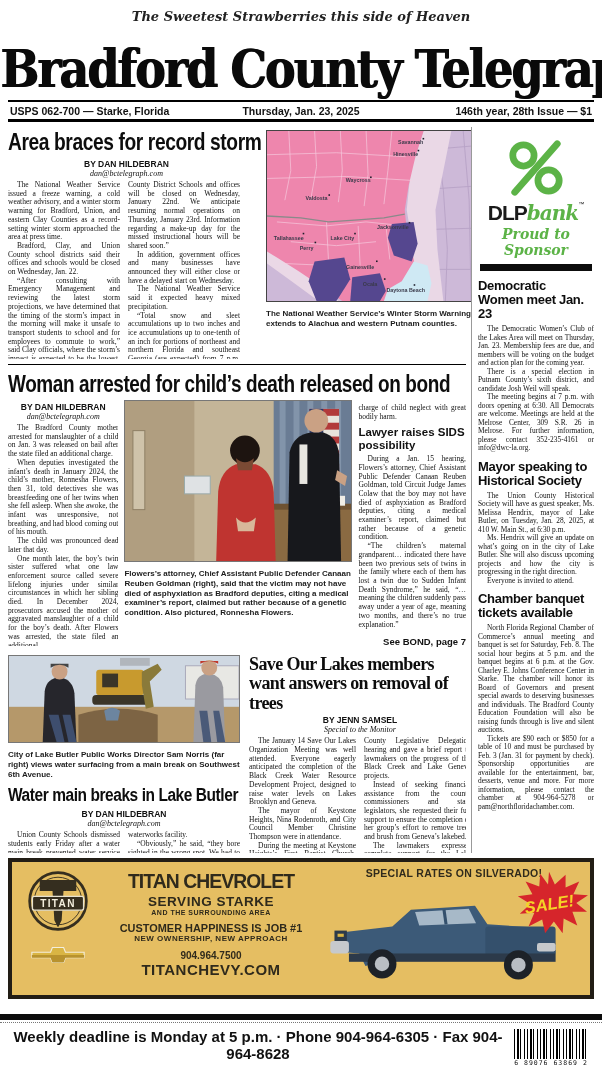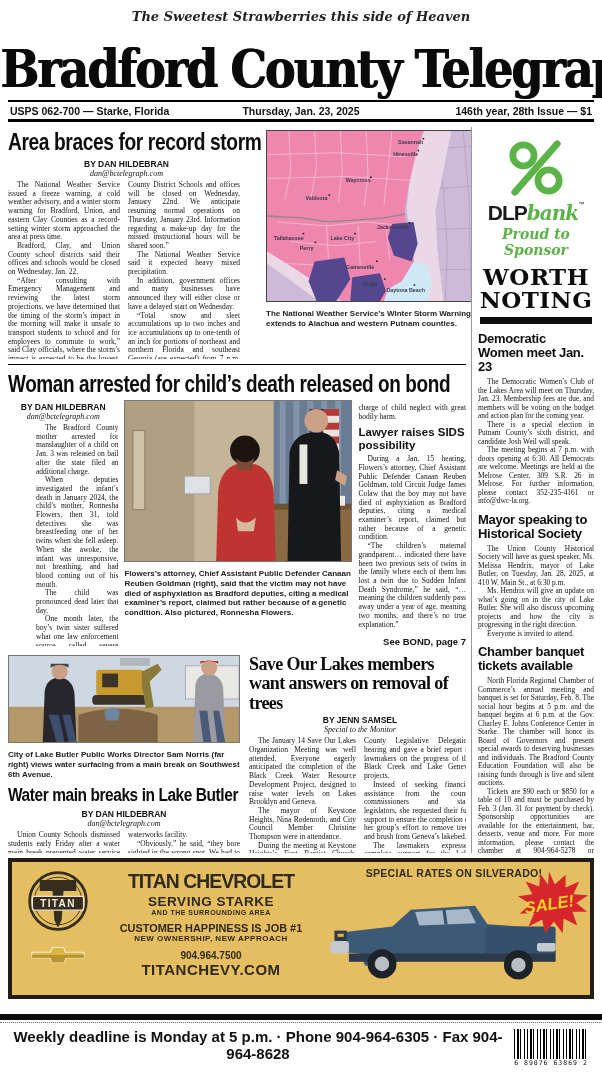--- a/index.html
+++ b/index.html
@@ -38,21 +38,21 @@
   .storm-cols { display:flex; gap:8px; margin-top:2px; }
   .storm-cols .body-col { width:112px; height:178px; }
   .storm-right { width:221px; margin-left:5px; padding-top:3px;padding-left:16px; }
   .mapbox { width:221px; height:172px; border:1px solid #444; background:#cdb9d8; }
   .rule { border-top:1.5px solid #000; margin:5px 0 4px 0; }
 
   
   .bond-h { font-size:24px; transform:scaleX(0.79); height:30px; line-height:30px; }
   .bond-row { display:flex; gap:6px; margin-top:1px; height:252px; overflow:hidden; }
   .bond-c1 { width:113px; }
-  .bond-c1 .body-col { height:222px;margin-left:28px; }
+  .bond-c1 .body-col { height:222px; }
   .bond-mid { width:228px; }
   .bond-photo { width:228px; height:162px; border:1px solid #777; }
   .bond-c3 { width:110px; padding-top:4px; }
   .bond-c3 .body-col { height:auto; }
 
   
   .bottom { display:flex; gap:9px; margin-top:3px; height:253px; overflow:hidden; }
   .water { width:232px; }
   .water-photo { width:232px; height:88px; border:1px solid #777; }
   .water-h { font-size:18px; transform:scaleX(0.86); height:24px; line-height:24px; margin-top:4px; }
@@ -129,22 +129,22 @@
           <div class="byline">BY DAN HILDEBRAN</div>
           <div class="byline-sub">dan@bctelegraph.com</div>
           <div class="storm-cols">
             <div class="body-col">
                 <p>The National Weather Service issued a freeze warning, a cold weather advisory, and a winter storm warning for Bradford, Union, and eastern Clay Counties as a record-setting winter storm approached the area at press time.</p>
                 <p>Bradford, Clay, and Union County school districts said their offices and schools would be closed on Wednesday, Jan. 22.</p>
                 <p>“After consulting with Emergency Management and reviewing the latest storm projections, we have determined that the timing of the storm’s impact in the morning will make it unsafe to transport students to school and for employees to commute to work,” said Clay officials, where the storm’s impact is expected to be the lowest. “As a result, all Clay</p>
               </div>
             <div class="body-col">
                 <p class="flush">County District Schools and offices will be closed on Wednesday, January 22nd. We anticipate resuming normal operations on Thursday, January 23rd. Information regarding a make-up day for the missed instructional hours will be shared soon.”</p>
+                <p>In addition, government offices and many businesses have announced they will either close or have a delayed start on Wednesday.</p>
                 <p>The National Weather Service said it expected heavy mixed precipitation.</p>
-                <p>In addition, government offices and many businesses have announced they will either close or have a delayed start on Wednesday.</p>
                 <p>“Total snow and sleet accumulations up to two inches and ice accumulations up to one-tenth of an inch for portions of northeast and northern Florida and southeast Georgia (are expected) from 7 p.m. Tuesday to 1 p.m. Wednesday,” the agency said.</p>
               </div>
           </div>
         </div>
         <div class="storm-right">
           <svg class="mapbox" viewBox="0 0 221 172" preserveAspectRatio="none">
             <rect x="0" y="0" width="221" height="172" fill="#cdb9d8"></rect>
 
             <g stroke="#b7a2c6" stroke-width="0.9" fill="none">
               <path d="M170,0 L178,60 L182,120 L180,172"></path>
@@ -358,24 +358,20 @@
       <div class="sponsor">
         <svg class="pct-icon" width="58" height="58" viewBox="0 0 60 60">
           <circle cx="17" cy="17" r="11" fill="none" stroke="#5cb347" stroke-width="7"></circle>
           <circle cx="43" cy="43" r="11" fill="none" stroke="#5cb347" stroke-width="7"></circle>
           <line x1="52" y1="5" x2="8" y2="55" stroke="#5cb347" stroke-width="7" stroke-linecap="round"></line>
         </svg>
         <div class="brand">
           <span class="b1">DLP</span><span class="b2" style="color:#5cb347">bank</span><span class="tm">™</span>
         </div>
         <div class="proud" style="color:#5cb347">Proud to Sponsor</div>
-        <div class="worth">
-          <div>WORTH</div>
-          <div>NOTING</div>
-        </div>
         <div class="worth-bar"></div>
       </div>
 
       <div class="sb-item">
         <h3>Democratic Women meet Jan. 23</h3>
         <div class="body-col">
             <p>The Democratic Women’s Club of the Lakes Area will meet on Thursday, Jan. 23. Membership fees are due, and members will be voting on the budget and action plan for the coming year.</p>
             <p>There is a special election in Putnam County’s sixth district, and candidate Josh Weil will speak.</p>
             <p>The meeting begins at 7 p.m. with doors opening at 6:30. All Democrats are welcome. Meetings are held at the Melrose Center, 309 S.R. 26 in Melrose. For further information, please contact 352-235-4161 or info@dwc-la.org.</p>
           </div>

